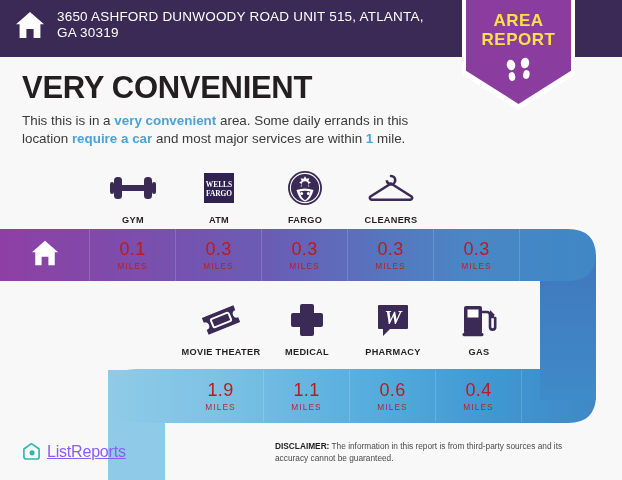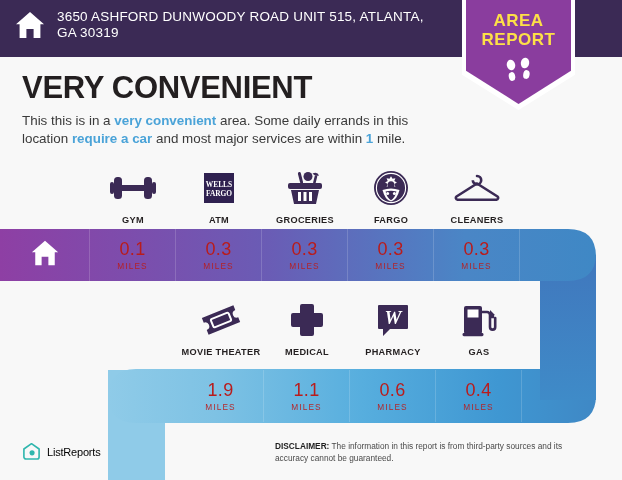--- a/index.html
+++ b/index.html
@@ -94,21 +94,21 @@
   .house-cell{
     width:90px;height:52px;display:flex;align-items:center;justify-content:center;
     border-right:1px solid rgba(255,255,255,.16);box-sizing:border-box;
   }
 
   
   .logo{
     position:absolute;left:22px;top:442px;display:flex;align-items:center;z-index:6;
   }
   .logo-mark{width:19px;height:19px;margin-right:6px;}
-  .logo-text{font-size:11px;color:#000000;letter-spacing:-.2px;}
+  .logo-text{font-size:16px;color:#8b5cf6;letter-spacing:-.2px;text-decoration:underline;}
   .disclaimer{
     position:absolute;left:275px;top:441px;width:320px;
     font-size:8.3px;line-height:11.5px;color:#4a4a4a;z-index:6;
   }
   .disclaimer b{color:#1e1e1e;font-weight:700;}
 </style>
 </head>
 <body>
 
 <div id="root">
@@ -200,36 +200,20 @@
       <div class="icon-art">
         <svg width="34" height="34" viewBox="0 0 34 34">
           <rect x="2" y="2" width="30" height="30" fill="#2f2150"></rect>
           <text x="17" y="15.5" font-family="'Liberation Serif',serif" font-size="7.4" font-weight="700" fill="#ffffff" text-anchor="middle">WELLS</text>
           <text x="17" y="24.5" font-family="'Liberation Serif',serif" font-size="7.4" font-weight="700" fill="#ffffff" text-anchor="middle">FARGO</text>
         </svg>
       </div>
       <div class="icon-label">ATM</div>
     </div>
 
-    <div class="icon-cell">
-      <div class="icon-art">
-        <svg width="40" height="36" viewBox="0 0 40 36">
-          <rect x="14" y="2" width="3" height="12" rx="1.5" fill="#3b2a55" transform="rotate(-14 15 8)"></rect>
-          <circle cx="23" cy="6.5" r="4.5" fill="#3b2a55"></circle>
-          <path d="M27.5 3.5 q5 -2 6.5 2 q-4 1 -6.5 -2 Z" fill="#3b2a55"></path>
-          <rect x="29" y="5" width="2.6" height="9" rx="1.3" fill="#3b2a55" transform="rotate(14 30 9)"></rect>
-          <rect x="3" y="13" width="34" height="6" rx="2" fill="#3b2a55"></rect>
-          <path d="M6 20 L34 20 L31 34 L9 34 Z" fill="#3b2a55"></path>
-          <rect x="13" y="22" width="3" height="9" fill="#ffffff"></rect>
-          <rect x="18.5" y="22" width="3" height="9" fill="#ffffff"></rect>
-          <rect x="24" y="22" width="3" height="9" fill="#ffffff"></rect>
-        </svg>
-      </div>
-      <div class="icon-label">GROCERIES</div>
-    </div>
 
     <div class="icon-cell">
       <div class="icon-art">
         <svg width="36" height="36" viewBox="0 0 36 36">
           <circle cx="18" cy="18" r="17" fill="#3b2a55"></circle>
           <circle cx="18" cy="18" r="14.6" fill="none" stroke="#ffffff" stroke-width="1.1"></circle>
           <path d="M18 6.2 l1.5 2.6 l2.9 -.6 l-1.1 2.8 l2.6 1.5 l-2.6 1.5 l1.1 2.8 l-2.9 -.6 l-1.5 2.6
                    l-1.5 -2.6 l-2.9 .6 l1.1 -2.8 l-2.6 -1.5 l2.6 -1.5 l-1.1 -2.8 l2.9 .6 Z" fill="#ffffff"></path>
           <ellipse cx="18" cy="15.2" rx="3.4" ry="4" fill="#3b2a55"></ellipse>
           <path d="M9.5 20 q8.5 -3 17 0 q-2.5 10 -8.5 11.5 q-6 -1.5 -8.5 -11.5 Z" fill="#ffffff"></path>

